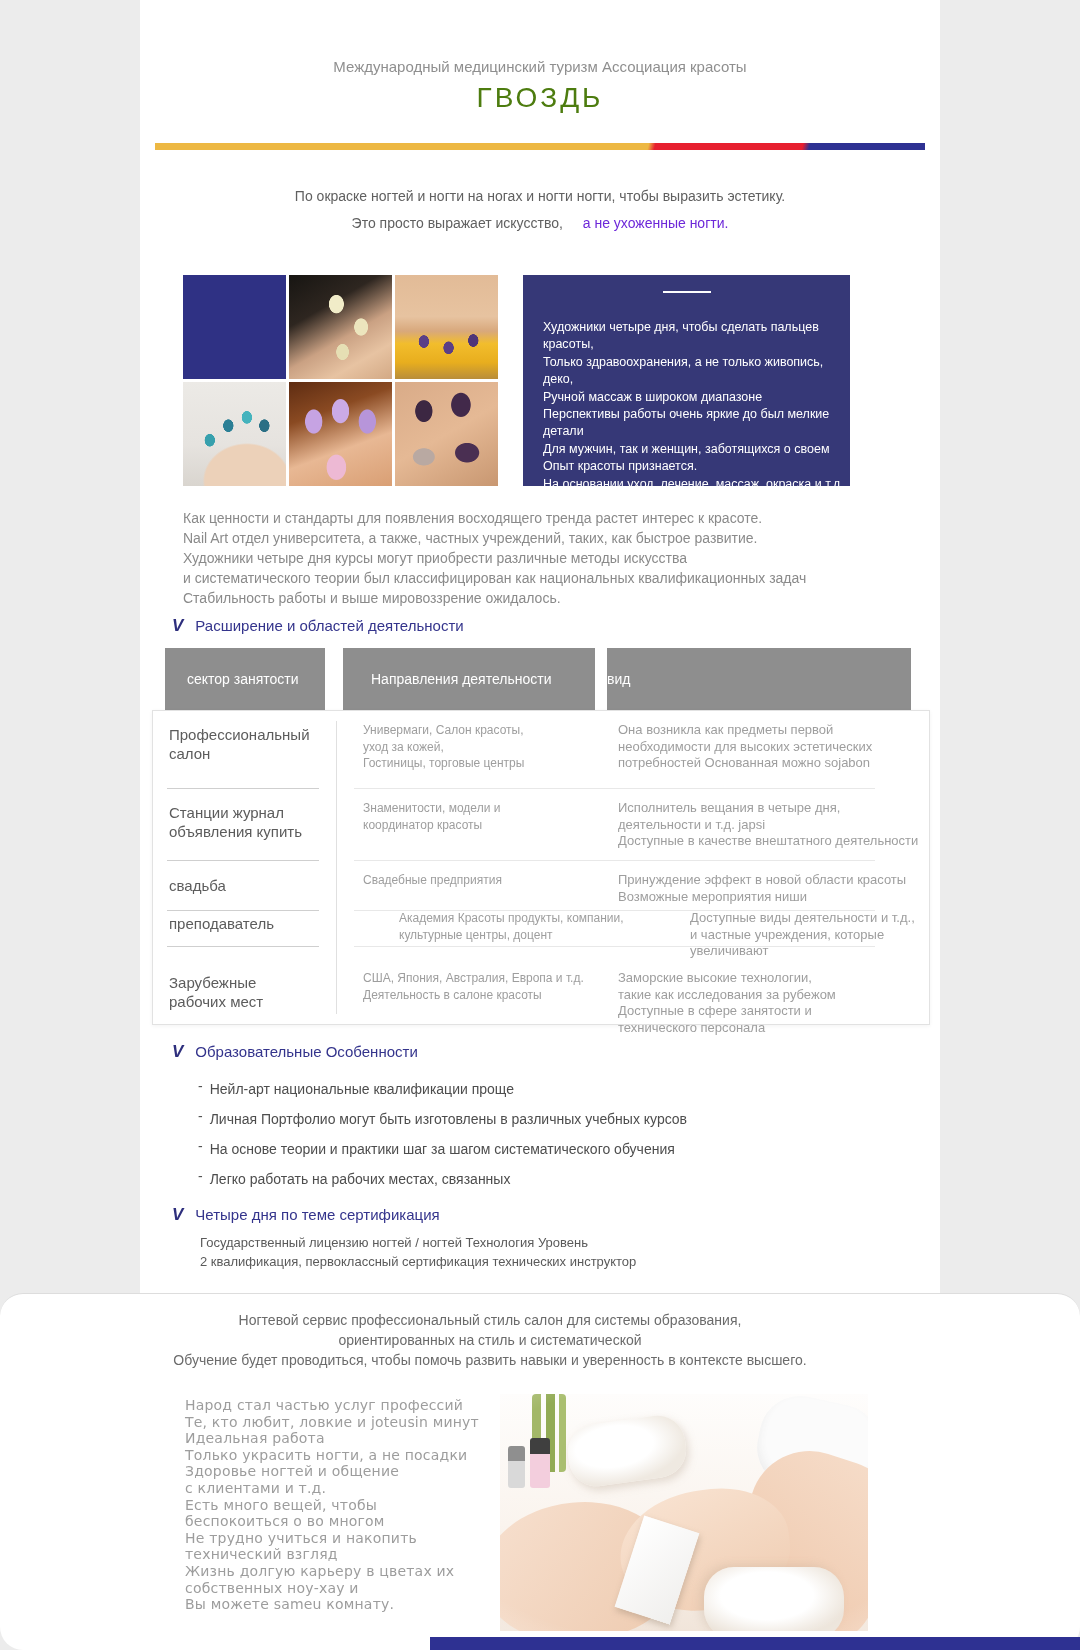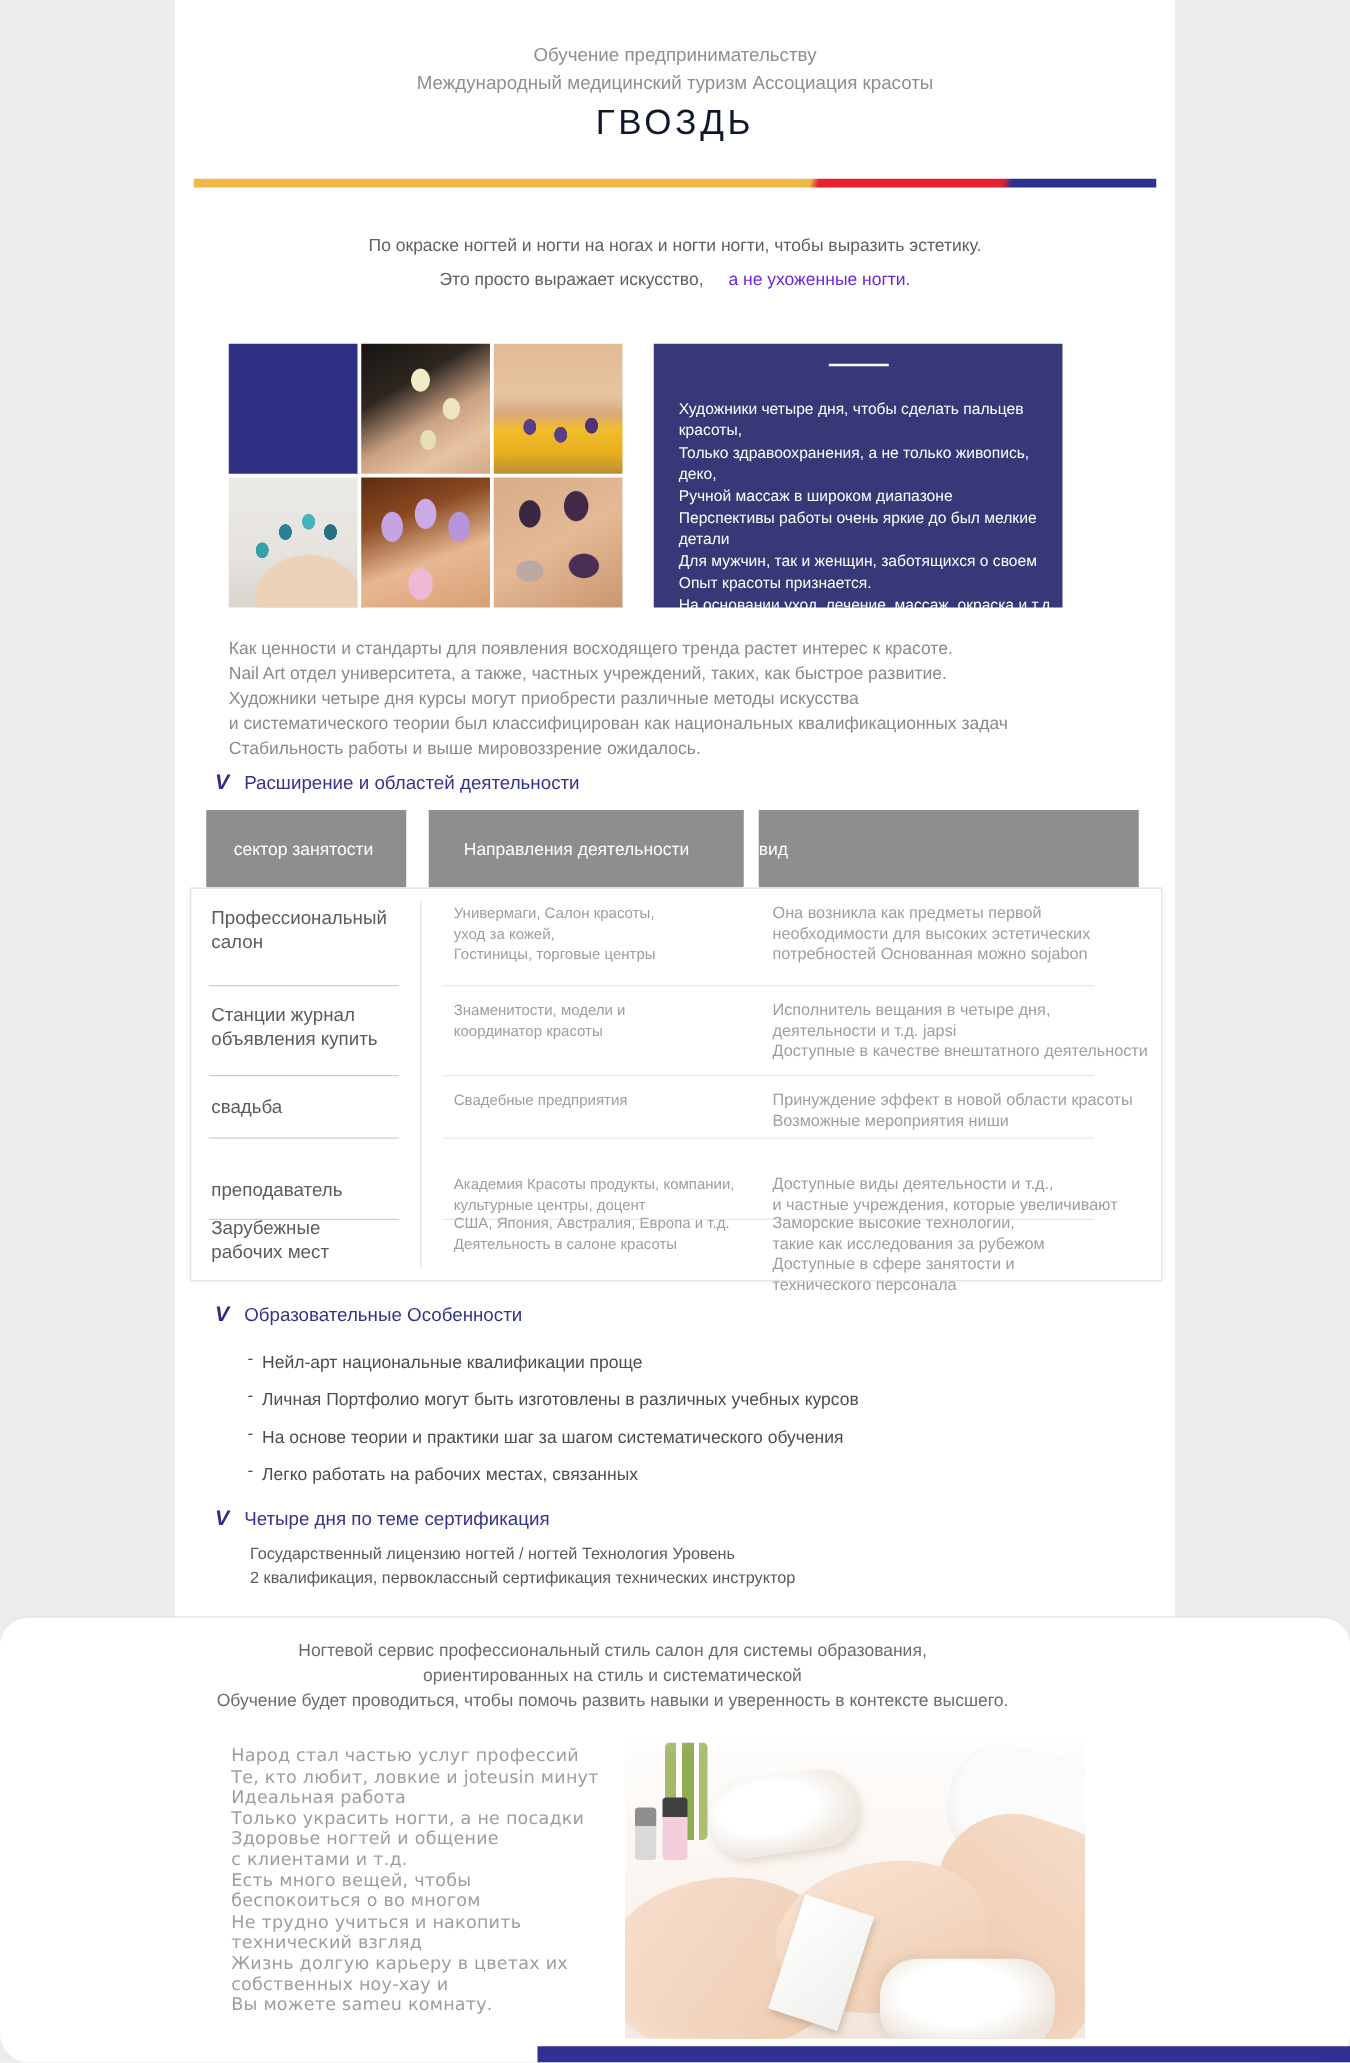--- a/index.html
+++ b/index.html
@@ -4,21 +4,21 @@
 <style>
   html,body{margin:0;padding:0;}
   body{background:#ececec;font-family:"Liberation Sans",sans-serif;}
   .page{position:relative;width:1080px;height:1650px;background:#ececec;overflow:hidden;}
   .main{position:absolute;left:140px;top:0;width:800px;height:1293px;background:#ffffff;}
 
   
   .sub{position:absolute;left:0;right:0;text-align:center;font-size:15px;color:#8f8f8f;}
   .sub1{top:36px;}
   .sub2{top:58px;}
-  .page-title{position:absolute;top:82px;left:0;right:0;text-align:center;font-size:28px;font-weight:500;letter-spacing:3px;color:#0f172a;}
+  .page-title{position:absolute;top:82px;left:0;right:0;text-align:center;font-size:28px;font-weight:500;letter-spacing:3px;color:#4d7c0f;}
   .tribar{position:absolute;top:143px;left:15px;width:770px;height:7px;
     background:linear-gradient(104deg,#edb843 0%,#edb843 64%,#e71f2f 64.9%,#e71f2f 84%,#2e3192 84.9%,#2e3192 100%);}
 
   
   .intro{position:absolute;left:0;right:0;text-align:center;font-size:14px;color:#606060;}
   .intro1{top:188px;}
   .intro2{top:215px;}
   .accent{color:#6d28d9;margin-left:16px;}
 
   
@@ -75,21 +75,21 @@
   .th{position:absolute;top:0;height:62px;background:#8e8e8e;color:#ffffff;font-size:14px;display:flex;align-items:center;box-sizing:border-box;text-align:center;}
   .th1{left:13px;width:160px;padding-left:22px;}
   .th2{left:191px;width:252px;padding-left:28px;}
   .th3{left:455px;width:304px;}
   .tbody{position:relative;height:315px;background:#ffffff;border:1px solid #e2e2e2;box-shadow:0 1px 4px rgba(0,0,0,0.05);box-sizing:border-box;}
   .vline{position:absolute;left:183px;top:10px;bottom:10px;width:1px;background:#e0e0e0;}
   .trow{position:absolute;left:0;right:0;display:flex;}
   .r1{top:0;height:78px;}
   .r2{top:78px;height:72px;}
   .r3{top:150px;height:50px;}
-  .r4{top:217px;height:48px;}
+  .r4{top:188px;height:48px;gap:36px;}
   .r5{top:248px;height:66px;}
   .trow:not(.last)::before{content:"";position:absolute;left:14px;width:152px;bottom:0;height:1px;background:#cfcfcf;}
   .trow:not(.last)::after{content:"";position:absolute;left:201px;right:54px;bottom:0;height:1px;background:#e8e8e8;}
   .c1{box-sizing:border-box;width:183px;padding:14px 0 0 16px;font-size:15px;line-height:19px;color:#5c5c5c;white-space:pre-line;}
   .c2{box-sizing:border-box;width:282px;padding:11px 0 0 27px;font-size:12px;line-height:16.5px;color:#9e9e9e;white-space:pre-line;}
   .c3{flex:1;padding:11px 4px 0 0;font-size:13px;line-height:16.5px;color:#9e9e9e;white-space:pre-line;}
   .r3 .c1,.r4 .c1{padding-top:15px;}
 
   
   .features{position:absolute;top:1074px;left:58px;}
@@ -127,21 +127,20 @@
   .ph-fade{position:absolute;left:0;top:0;right:0;bottom:0;
      background:radial-gradient(120% 100% at 50% 50%, rgba(255,255,255,0) 55%, rgba(255,255,255,.85) 100%);}
   .fbar{position:absolute;left:430px;right:0;bottom:0;height:13px;background:#2e3192;}
 </style>
 </head>
 <body>
 
 <div class="page">
   <div class="main">
 
-    <div class="sub sub1">Обучение предпринимательству</div>
     <div class="sub sub2">Международный медицинский туризм Ассоциация красоты</div>
     <div class="page-title">ГВОЗДЬ</div>
     <div class="tribar"></div>
 
     <div class="intro intro1">По окраске ногтей и ногти на ногах и ногти ногти, чтобы выразить эстетику.</div>
     <div class="intro intro2">
       <span>Это просто выражает искусство, </span><span class="accent">а не ухоженные ногти.</span>
     </div>
 
     <div class="hero">

